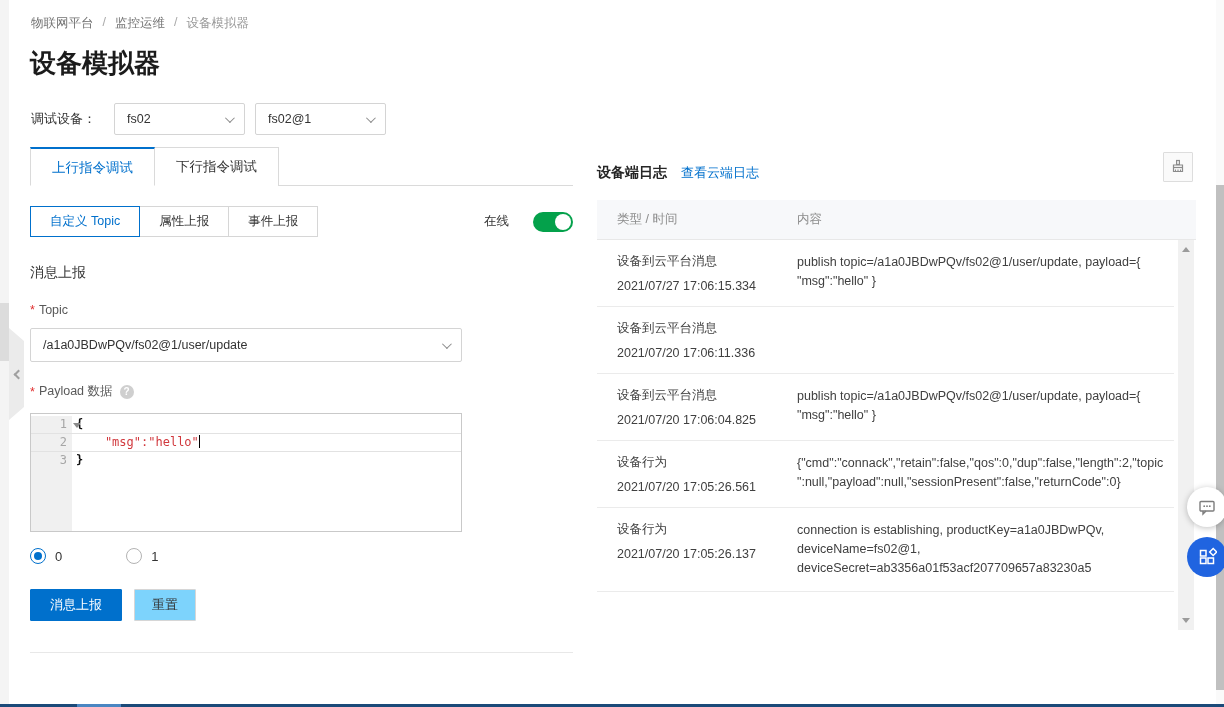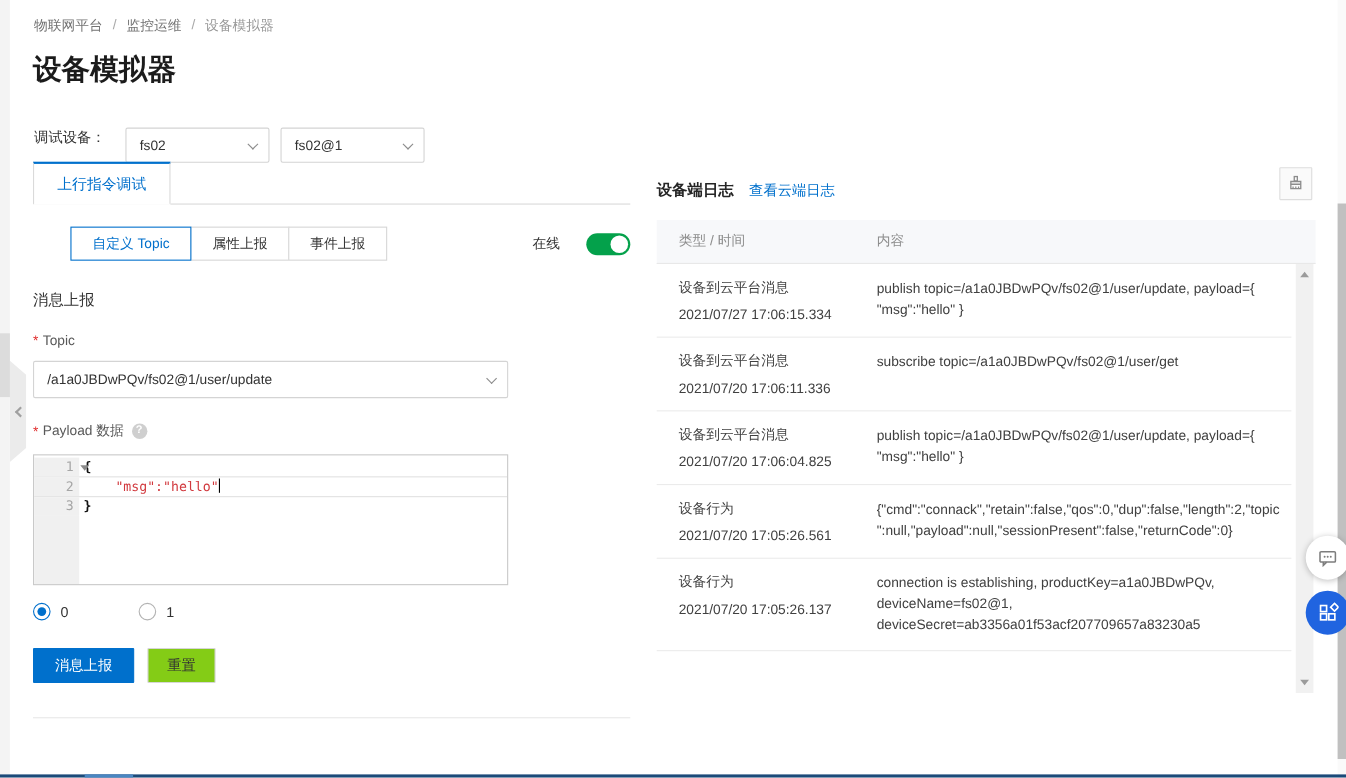--- a/index.html
+++ b/index.html
@@ -18,39 +18,39 @@
     clip-path:polygon(0 0, 100% 14%, 100% 86%, 0 100%);
     display:flex; align-items:center; justify-content:center; cursor:pointer;
   }
   .chev-left { width:7px; height:7px; border-left:2px solid #a0a0a0; border-bottom:2px solid #a0a0a0; transform:rotate(45deg); margin-left:3px; }
 
   
   .breadcrumb { position:absolute; left:31px; top:15px; font-size:12.5px; color:#737373; display:flex; gap:9px; }
   .breadcrumb .sep { color:#a9a9a9; }
   .breadcrumb .current { color:#999; }
   .page-title { position:absolute; left:30px; top:46px; font-size:26px; font-weight:bold; color:#1b1b1b; }
-  .device-row { position:absolute; left:31px; top:116px; display:flex; }
+  .device-row { position:absolute; left:31px; top:103px; display:flex; align-items:center; }
   .device-row .lbl { font-size:13px; color:#333; margin-right:18px; }
   .select {
     height:32px; border:1px solid #d4d4d4; border-radius:2px; background:#fff;
     display:flex; align-items:center; justify-content:space-between;
     padding:0 12px; font-size:12.5px; color:#333; cursor:pointer;
   }
   .select + .select { margin-left:10px;gap:30px; }
   .sel-sm { width:131px; }
   .chev-down { width:7px; height:7px; border-right:1.5px solid #8c8c8c; border-bottom:1.5px solid #8c8c8c; transform:rotate(45deg) translateY(-2px); }
 
   
   .left-col { position:absolute; left:30px; top:147px; width:543px; }
   .tabstrip { display:flex; border-bottom:1px solid #dadada; height:39px; }
   .tab { height:39px; line-height:37px; padding:0 21px; font-size:13.5px; cursor:pointer; background:#fff; }
   .tab.active { border:1px solid #dadada; border-top:2px solid #0070cc; border-bottom:1px solid #fff; margin-bottom:-1px; color:#0070cc; }
   .tab.inactive { border-top:1px solid #dadada; border-right:1px solid #dadada; color:#333; }
 
-  .mode-row { margin-top:20px; display:flex; align-items:center;margin-left:34px; }
+  .mode-row { margin-top:20px; display:flex; align-items:center; }
   .mode-btn { height:31px; line-height:29px; padding:0 19px; border:1px solid #d6d6d6; background:#fff; font-size:12.5px; color:#333; cursor:pointer; margin-left:-1px; position:relative; }
   .mode-btn:first-child { margin-left:0; }
   .mode-btn.active { border-color:#0070cc; color:#0070cc; z-index:2; }
   .online-wrap { margin-left:auto; display:flex; align-items:center; gap:24px; }
   .online-lbl { font-size:12.5px; color:#333; }
   .toggle { width:40px; height:20px; border-radius:10px; background:#04a14b; position:relative; cursor:pointer; }
   .toggle .knob { position:absolute; right:2px; top:2px; width:16px; height:16px; border-radius:50%; background:#fff; }
 
   .section-title { margin-top:27px; font-size:14px; color:#333; }
   .field-label { margin-top:21px; font-size:12.5px; color:#595959; display:flex; align-items:center; gap:4px; }
@@ -74,21 +74,21 @@
   
   .qos-label { margin-top:26px; font-size:12.5px; color:#595959; }
   .radio-row { margin-top:16px; display:flex; align-items:center; gap:64px; }
   .radio { display:flex; align-items:center; gap:9px; font-size:13px; color:#333; cursor:pointer; }
   .radio-circle { width:16px; height:16px; border-radius:50%; border:1px solid #b3b3b3; background:#fff; display:flex; align-items:center; justify-content:center; }
   .radio.checked .radio-circle { border-color:#0070cc; }
   .radio.checked .radio-dot { width:8px; height:8px; border-radius:50%; background:#0070cc; }
   .btn-row { margin-top:25px; display:flex; gap:12px; }
   .btn { height:32px; font-size:13px; cursor:pointer; border-radius:1px; }
   .btn-primary { background:#0070cc; color:#fff; border:1px solid #0070cc; padding:0 19px; }
-  .btn-default { background:#84cc16; color:#333; border:1px solid #d6d6d6; padding:0 17px; }
+  .btn-default { background:#7dd3fc; color:#333; border:1px solid #d6d6d6; padding:0 17px; }
   .divider { margin-top:31px; border-top:1px solid #e8e8e8; width:543px; }
 
   
   .right-col { position:absolute; left:597px; top:152px; width:599px; }
   .log-head { display:flex; align-items:flex-end; height:30px;font-family:Liberation Serif, serif; }
   .log-title { font-size:14px; font-weight:bold; color:#262626; }
   .log-link { font-size:13px; color:#0070cc; margin-left:14px; cursor:pointer; }
   .clear-btn { position:absolute; right:3px; top:0; width:30px; height:30px; border:1px solid #ddd; border-radius:1px; background:#fafafa; display:flex; align-items:center; justify-content:center; cursor:pointer; }
   .tbl-header { margin-top:18px; height:40px; background:#f7f8fa; border-bottom:1px solid #e8e8e8; display:flex; align-items:center; font-size:12.5px; color:#8c8c8c; }
   .th-type { width:200px; padding-left:20px; flex:none; }
@@ -142,20 +142,21 @@
   </div>
   <div class="select sel-sm">
     <span>fs02@1</span>
     <span class="chev-down"></span>
   </div>
 </div>
 
 <div class="left-col">
   <div class="tabstrip">
     <div class="tab active">上行指令调试</div>
+    <div class="tab inactive">下行指令调试</div>
   </div>
 
   <div class="mode-row">
     <button class="mode-btn active">自定义 Topic</button>
     <button class="mode-btn">属性上报</button>
     <button class="mode-btn">事件上报</button>
     <div class="online-wrap">
       <span class="online-lbl">在线</span>
       <div class="toggle">
           <div class="knob"></div>
@@ -253,21 +254,20 @@
         <div class="lr-type">设备到云平台消息</div>
         <div class="lr-time">2021/07/27 17:06:15.334</div>
       </div>
       <div class="lr-content">publish topic=/a1a0JBDwPQv/fs02@1/user/update, payload={ "msg":"hello" }</div>
     </div>
     <div class="log-row">
       <div class="lr-typecol">
         <div class="lr-type">设备到云平台消息</div>
         <div class="lr-time">2021/07/20 17:06:11.336</div>
       </div>
-      <div class="lr-content">subscribe topic=/a1a0JBDwPQv/fs02@1/user/get</div>
     </div>
     <div class="log-row">
       <div class="lr-typecol">
         <div class="lr-type">设备到云平台消息</div>
         <div class="lr-time">2021/07/20 17:06:04.825</div>
       </div>
       <div class="lr-content">publish topic=/a1a0JBDwPQv/fs02@1/user/update, payload={ "msg":"hello" }</div>
     </div>
     <div class="log-row">
       <div class="lr-typecol">

